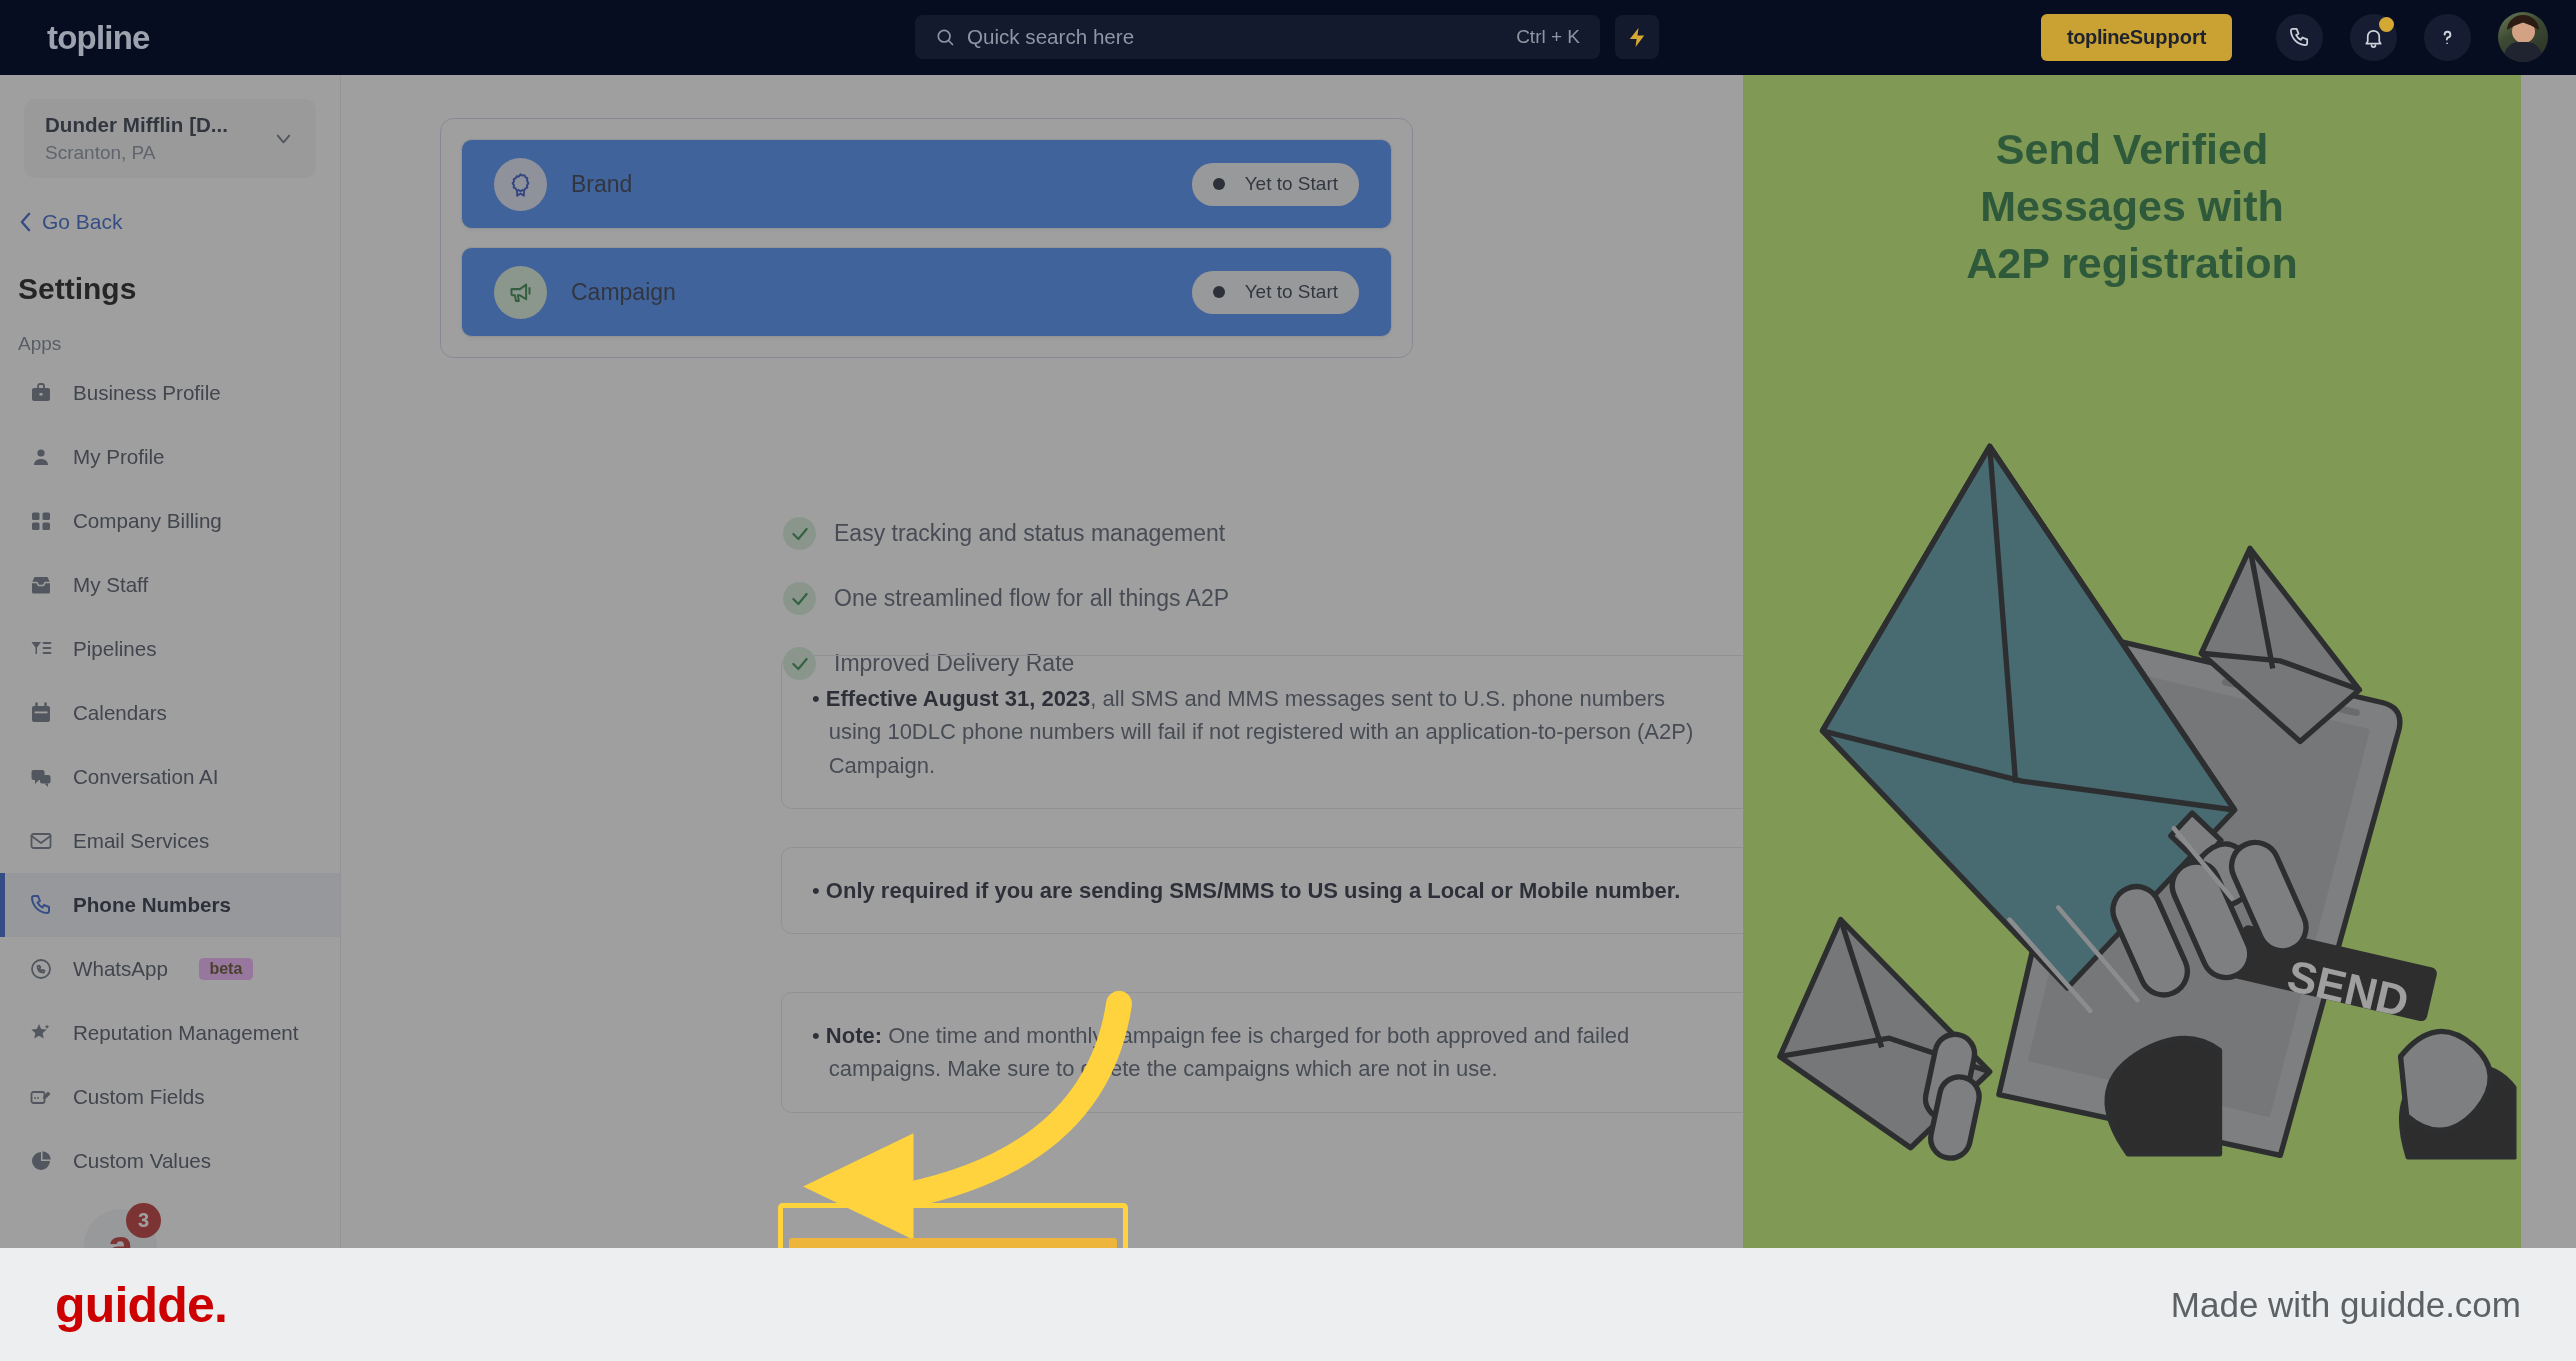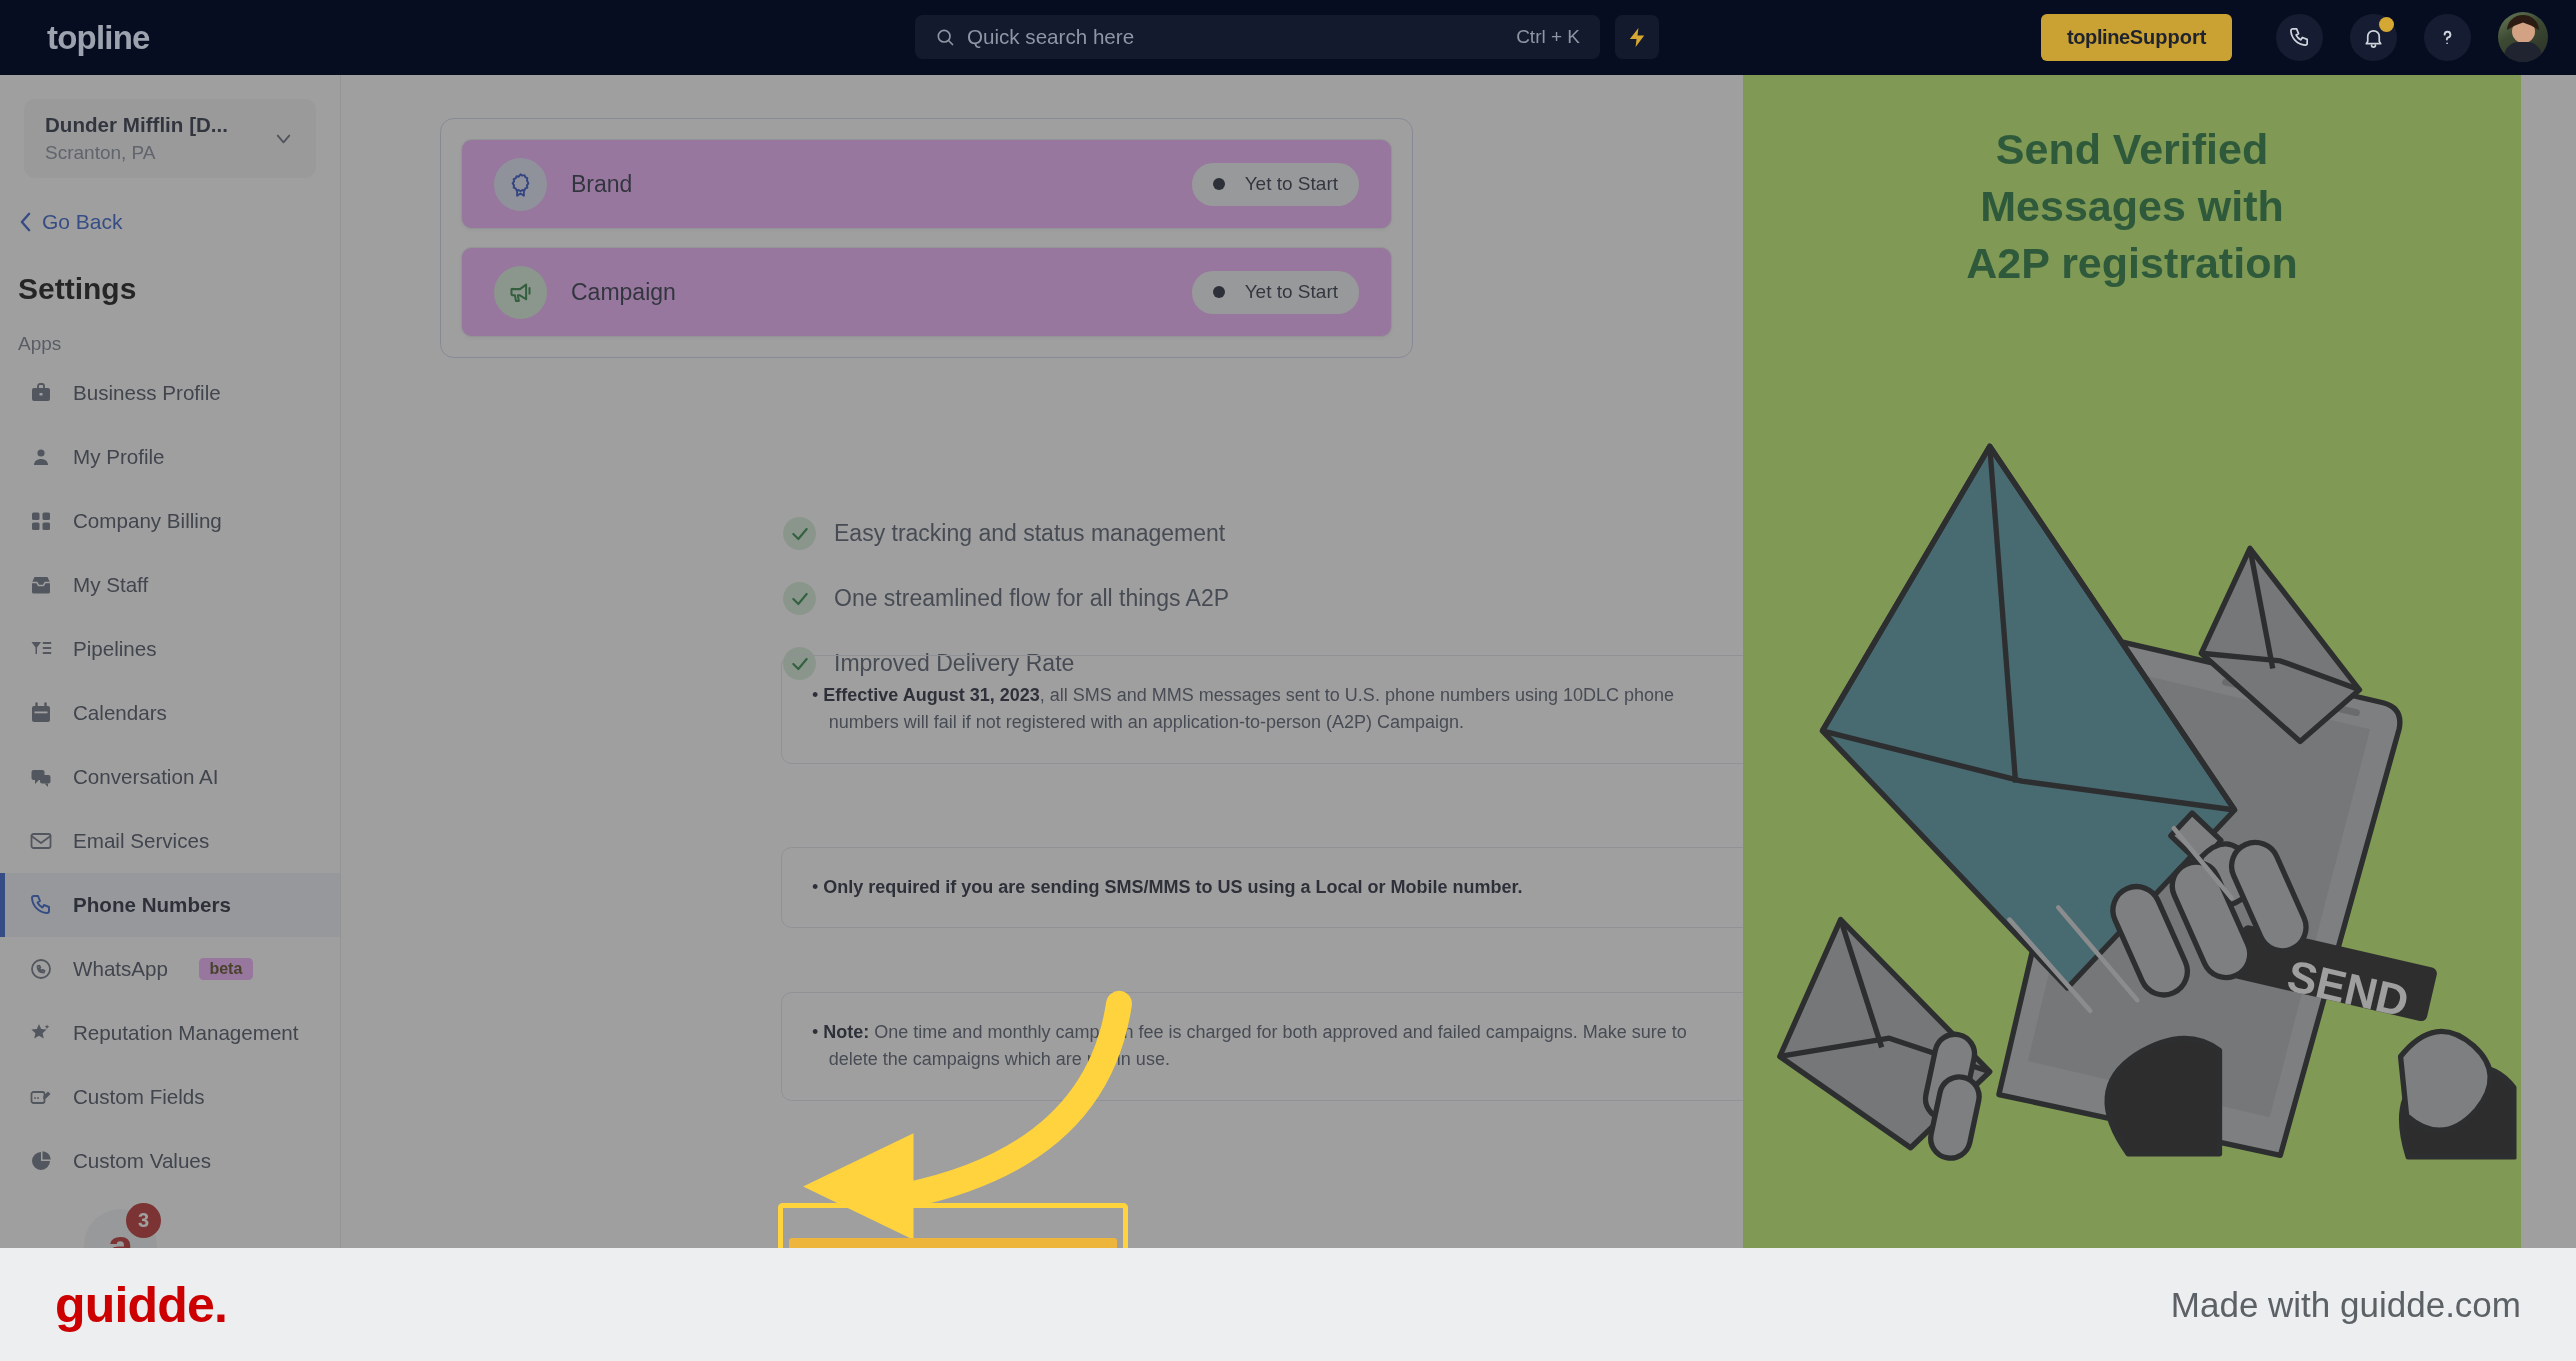--- a/index.html
+++ b/index.html
@@ -177,21 +177,21 @@
     font-size: 32px; font-weight: 700; color: #11172a;
   }
   .cards-frame {
     position: absolute; top: 43px; left: 99px;
     width: 973px;
     border: 1.5px solid #c9d3ea; border-radius: 13.7px;
     padding: 20px;
   }
   .mini-card {
     height: 90px; padding: 0 32px;
-    background: #f0abfc; border: 1.5px solid #e7e9ee; border-radius: 10.7px;
+    background: #3b82f6; border: 1.5px solid #e7e9ee; border-radius: 10.7px;
     display: flex; align-items: center;
     box-shadow: 0 1.5px 4.6px rgba(20,30,60,.05);
   }
   .mini-card + .mini-card { margin-top: 18px; }
   .mc-ico {
     width: 53px; height: 53px; border-radius: 50%;
     display: flex; align-items: center; justify-content: center;
     flex: 0 0 auto;
   }
   .mc-ico.brand { background: #dde4f5; }
@@ -216,21 +216,21 @@
   }
   .check-text { font-size: 23px; color: #475062; }
 
   .note-box {
     position: absolute; left: 440px;
     width: 973px;
     border: 1.5px solid #dfe2e9; border-radius: 10.7px;
     padding: 26px 30px;
   }
   .note-box p {
-    font-size: 18px; line-height: 1.52; color: #475062;
+    font-size: 22px; line-height: 1.52; color: #475062;
     text-indent: -16.7px; padding-left: 16.7px;
   }
   .note-box p b { color: #11172a; font-weight: 700; }
   .note-box p::first-letter { }
   .bullet { color: #11172a; }
   #note-1 { top: 580px; }
   #note-2 { top: 772px; }
   #note-3 { top: 917px; }
 
   .cta-wrap {

